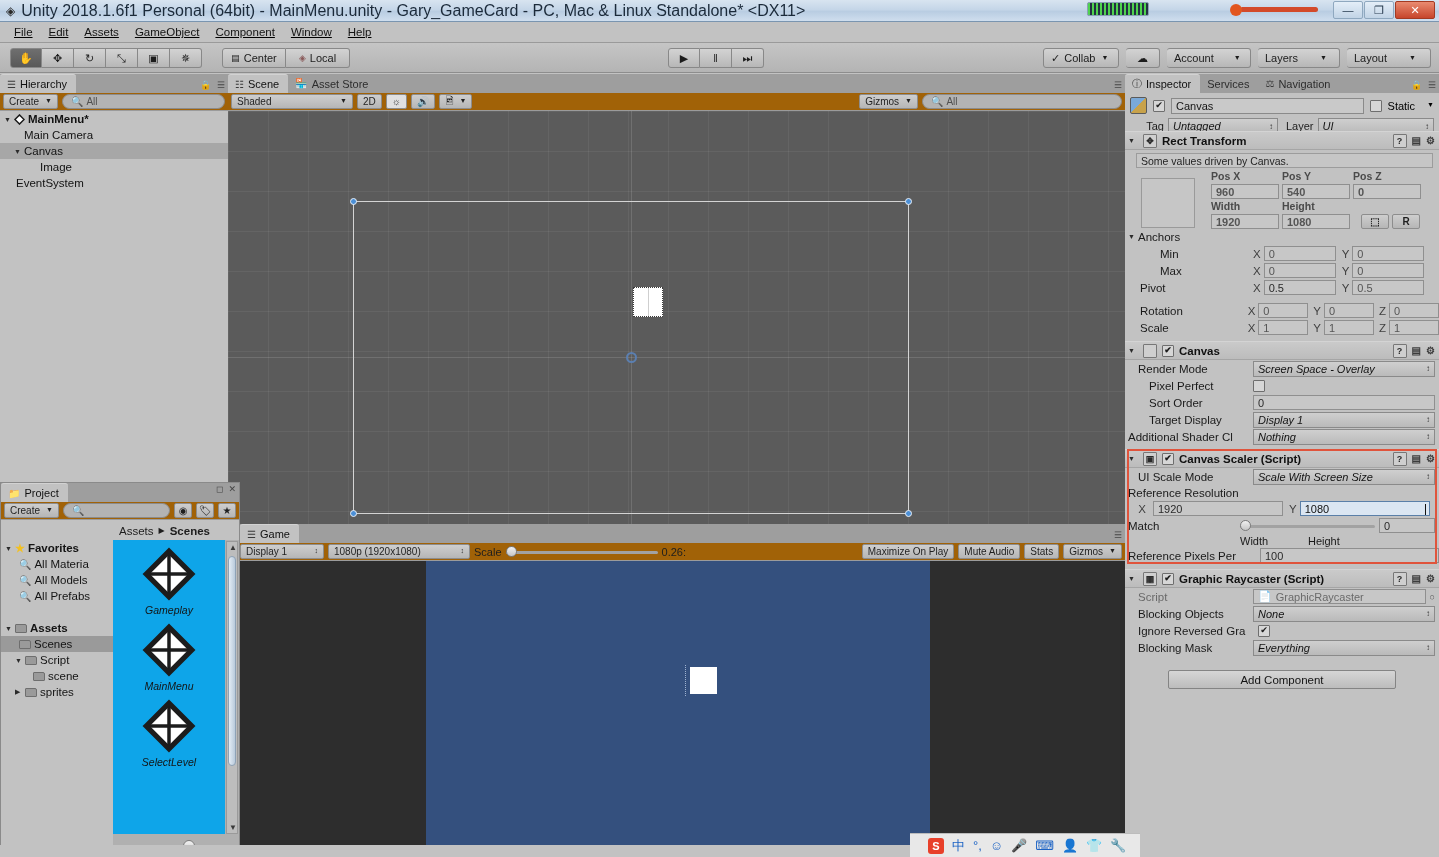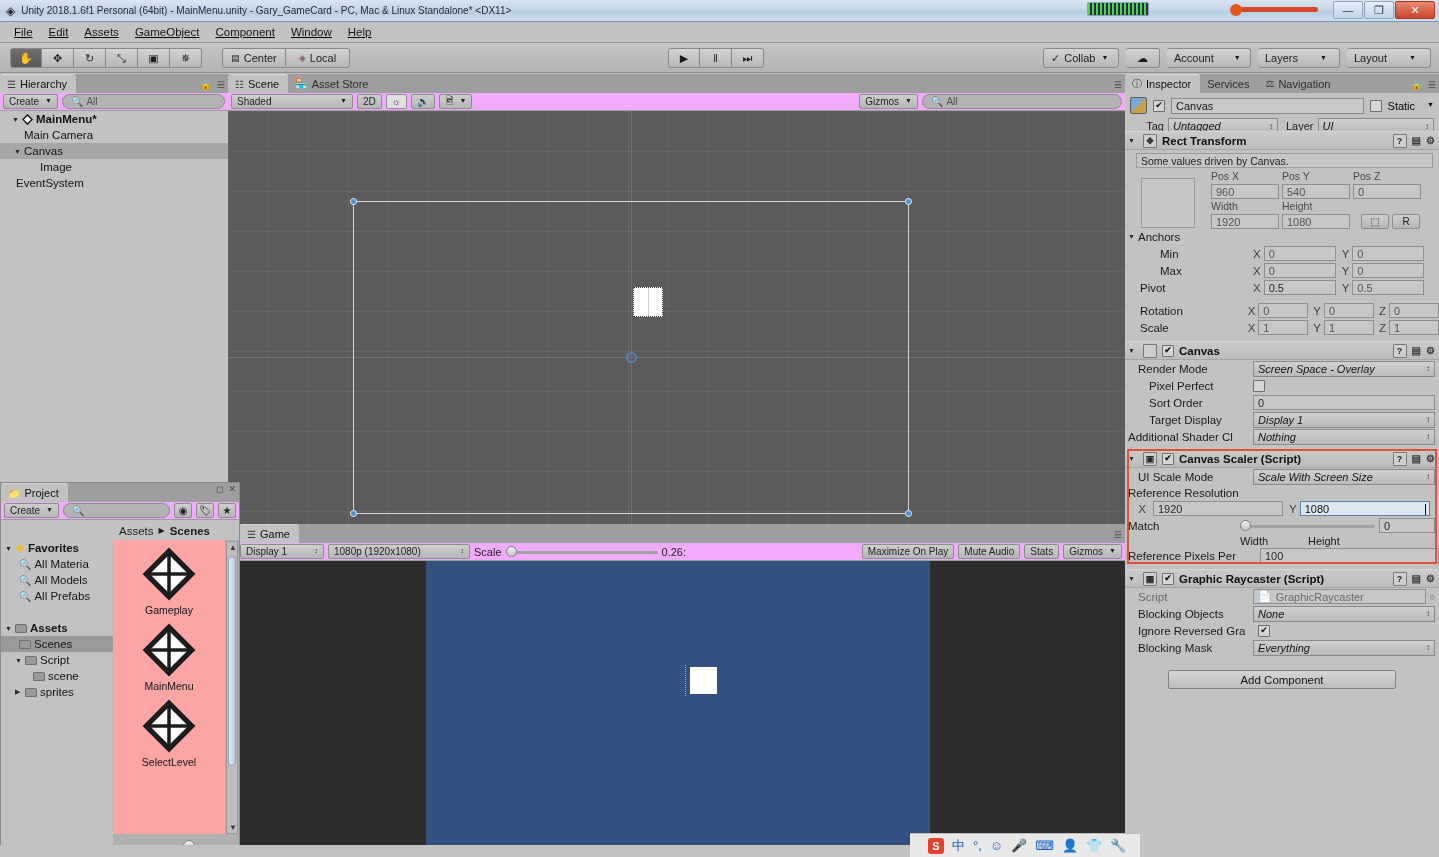--- a/index.html
+++ b/index.html
@@ -14,21 +14,21 @@
   #app { position: relative; width: 1439px; height: 857px; }
 
   
   .titlebar {
     position: absolute; left:0; top:0; width:1439px; height:22px;
     background: linear-gradient(to bottom,#d8e4f0 0%,#c5d6e8 45%,#b9cde2 55%,#cfdeee 100%);
     border-bottom:1px solid #7a95b0;
     display:flex; align-items:center;
   }
   .titlebar .tb-icon { margin-left:6px; margin-right:6px; color:#2a2a2a; font-size:12px; }
-  .titlebar .tb-title { font-size:10px; color:#1b2a3a; white-space:nowrap; }
+  .titlebar .tb-title { font-size:16px; color:#1b2a3a; white-space:nowrap; }
   .tb-widget-a { position:absolute; left:1087px; top:2px; width:62px; height:14px;
     background:#233042; border:1px solid #8aa0b6; border-radius:2px;
     background-image: repeating-linear-gradient(to right,#4fd24f 0 2px, #233042 2px 4px);
   }
   .tb-widget-b { position:absolute; left:1230px; top:4px; width:90px; height:11px; }
   .tb-widget-b .track{position:absolute;left:10px;top:3px;width:78px;height:5px;background:#d34a2a;border-radius:3px;}
   .tb-widget-b .knob{position:absolute;left:0px;top:0px;width:12px;height:12px;background:#e2561f;border-radius:50%;}
   .win-btns { position:absolute; right:4px; top:1px; display:flex; gap:1px; }
   .win-btn { width:30px; height:18px; border:1px solid #8fa8bf; border-radius:2px;
     background:linear-gradient(to bottom,#e4eef8,#c2d4e6); display:flex;align-items:center;justify-content:center;
@@ -72,33 +72,33 @@
 
   
   .panel { position:absolute; background:#c2c2c2; }
   .tabrow { height:19px; background:#9e9e9e; display:flex; align-items:flex-end; position:relative; }
   .tab { height:19px; padding:0 9px 0 7px; display:flex; align-items:center; gap:4px;
     font-size:11px; color:#2d2d2d; background:#9e9e9e; }
   .tab.active { background:#c2c2c2; border-top:1px solid #d2d2d2; border-radius:3px 3px 0 0; color:#111; }
   .tab .ticon { font-size:10px; color:#3a3a3a; }
   .tabrow .tr-right { position:absolute; right:3px; bottom:3px; display:flex; gap:5px; align-items:center;
     font-size:9px; color:#454545;}
-  .subbar { height:18px; background:#f0abfc; border-bottom:1px solid #9b9b9b; display:flex; align-items:center;
+  .subbar { height:18px; background:#a16207; border-bottom:1px solid #9b9b9b; display:flex; align-items:center;
     padding:0 3px; gap:4px; }
   .minibtn { height:15px; border:1px solid #8d8d8d; background:linear-gradient(to bottom,#cecece,#b6b6b6);
     display:flex;align-items:center;justify-content:center;font-size:10px;color:#1f1f1f;padding:0 5px;border-radius:2px;}
   .search {
     height:15px; border:1px solid #8b8b8b; border-radius:8px; background:#b3b3b3;
     display:flex; align-items:center; padding:0 8px; font-size:10px; color:#4f4f4f; gap:3px;
   }
 
   
   #hierarchy { left:0; top:74px; width:228px; height:404px; }
   .h-body { background:#c2c2c2; height:calc(100% - 37px); }
-  .h-row { height:16px; display:flex; align-items:center; font-size:11.5px; color:#121212; padding-left:12px; }
+  .h-row { height:16px; display:flex; align-items:center; font-size:11.5px; color:#121212; padding-left:4px; }
   .h-row.sel { background:#a7a7a7; }
   .h-row.scene { font-weight:bold; }
   .tri { width:10px; display:inline-block; font-size:7px; color:#2b2b2b; }
   .unity-glyph { display:inline-block; width:11px; height:11px; margin-right:3px; }
 
   
   #scene { left:228px; top:74px; width:897px; height:450px; }
   .scene-canvas { position:absolute; left:0; top:37px; width:897px; height:413px;
     background:#5b5b5b;
     background-image:
@@ -117,21 +117,21 @@
   .sq-obj:after{content:"";position:absolute;left:50%;top:0;width:1px;height:100%;background:#cfcfcf;}
   .pivot-circle { position:absolute; left:398px; top:241px; width:11px; height:11px; border-radius:50%;
     border:2px solid #5b7fb0; }
 
   
   #project { left:0; top:482px; width:240px; height:375px; border:1px solid #8a8a8a; }
   .p-left { position:absolute; left:0; top:57px; width:112px; bottom:0; background:#c2c2c2; overflow:hidden;}
   .p-right { position:absolute; left:112px; top:38px; right:0; bottom:0; background:#b0b0b0; }
   .p-crumb { height:19px; display:flex; align-items:center; gap:5px; font-size:11.5px; color:#1d1d1d; padding-left:6px;
     background:#c2c2c2; }
-  .p-grid { position:absolute; left:0; top:19px; right:14px; bottom:22px; overflow:hidden; background:#fca5a5; }
+  .p-grid { position:absolute; left:0; top:19px; right:14px; bottom:22px; overflow:hidden; background:#0ea5e9;font-style:italic; }
   .asset { width:108px; margin:6px auto 2px; text-align:center; }
   .asset .lbl { font-size:10.5px; color:#141414; margin-top:0px; }
   .p-row { height:16px; display:flex; align-items:center; font-size:11.5px; color:#141414; padding-left:4px; }
   .p-row.sel { background:#9a9a9a; }
   .p-row.bold { font-weight:bold; }
   .star { color:#f2c023; font-size:11px; }
   .mag { color:#e8b52a; font-size:10px; }
   .folder { display:inline-block; width:12px; height:9px; background:#9a9a9a; border:1px solid #6e6e6e;
     border-radius:1px 2px 1px 1px; margin-right:3px; }
   .vscroll { position:absolute; right:1px; top:20px; bottom:22px; width:12px; background:#bdbdbd; border:1px solid #9a9a9a;}
@@ -582,21 +582,21 @@
         <span class="hicons">
           <span class="cicon">?</span>
           <span>▤</span>
           <span>⚙</span>
         </span>
       </div>
       <div class="note">Some values driven by Canvas.</div>
 
       <div style="position:relative;height:58px;">
         <div style="position:absolute;left:16px;top:8px;width:54px;height:50px;border:1px solid #9a9a9a;background:#c6c6c6;"></div>
-        <div style="position:absolute;left:86px;top:0;right:4px;">
+        <div style="position:absolute;left:86px;top:0;right:4px;font-weight:bold;">
           <div style="display:flex;gap:3px;height:14px;">
             <span class="colhdr" style="width:68px;">Pos X</span>
             <span class="colhdr" style="width:68px;">Pos Y</span>
             <span class="colhdr" style="width:68px;">Pos Z</span>
           </div>
           <div style="display:flex;gap:3px;">
             <div class="num dim" style="width:68px;">960</div>
             <div class="num dim" style="width:68px;">540</div>
             <div class="num dim" style="width:68px;">0</div>
           </div>

